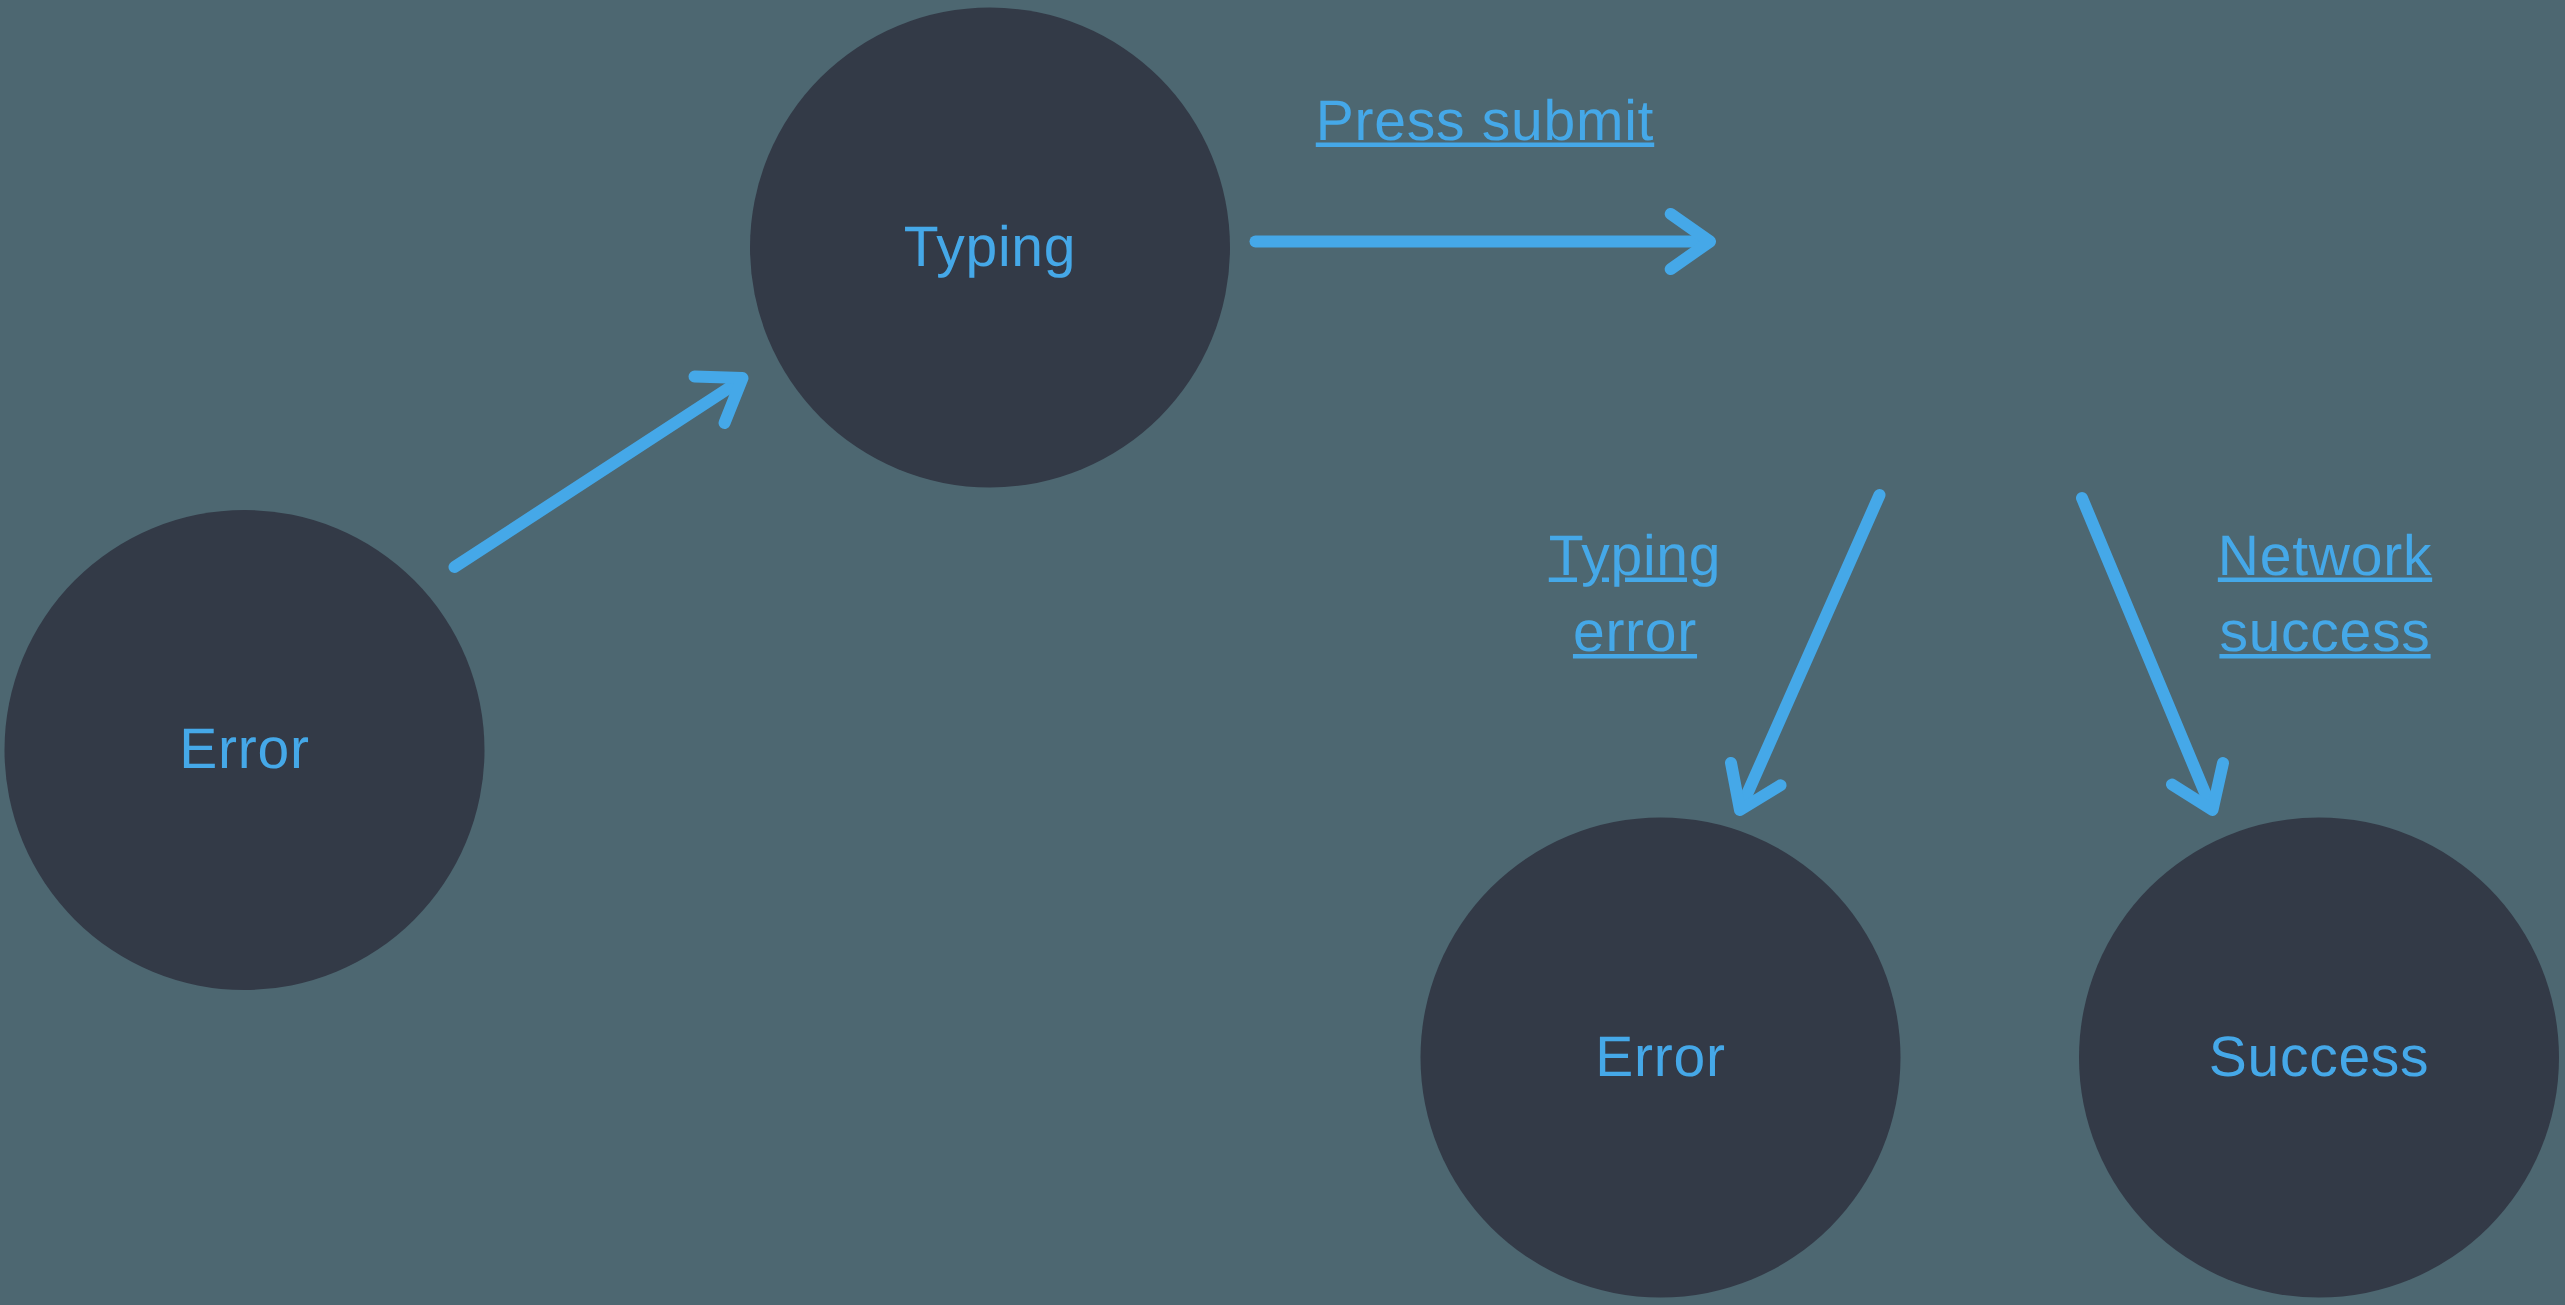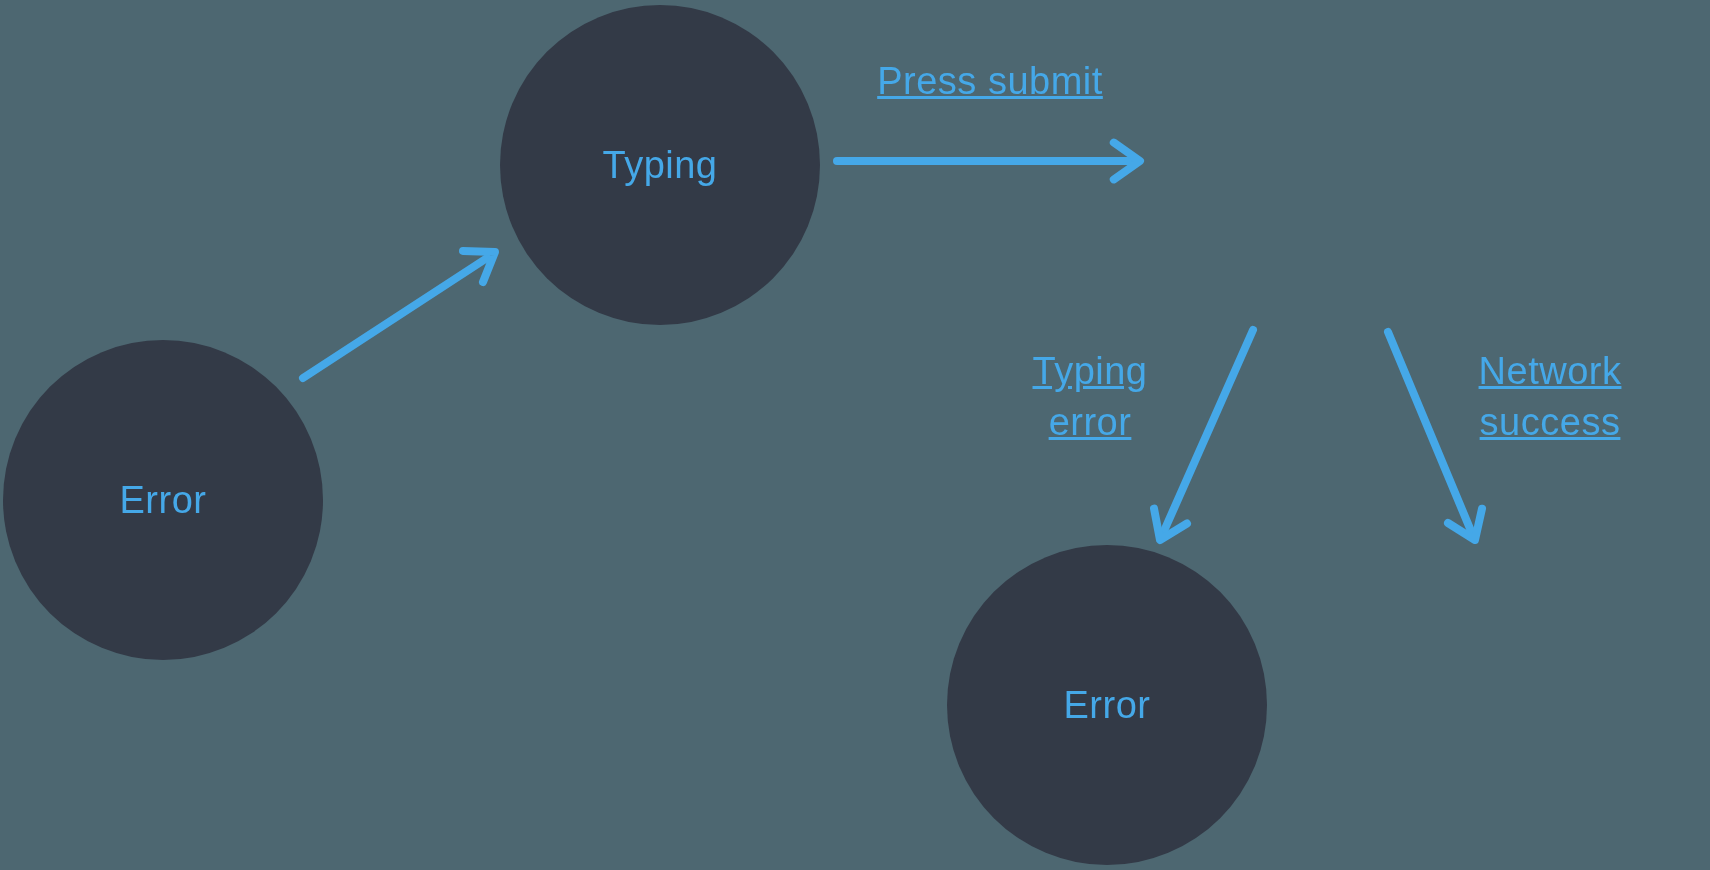--- a/index.html
+++ b/index.html
@@ -91,20 +91,23 @@
 
   <div class="state state-typing">
     <span>Typing</span>
   </div>
 
 
   <div class="state state-error">
     <span>Error</span>
   </div>
 
+  <div class="state state-success">
+    <span>Success</span>
+  </div>
 
 
   <div class="tlabel tlabel-press-submit">Press submit</div>
 
   <div class="tlabel tlabel-network-error">Typing error</div>
 
   <div class="tlabel tlabel-network-success">Network success</div>
 
 </div>
 

